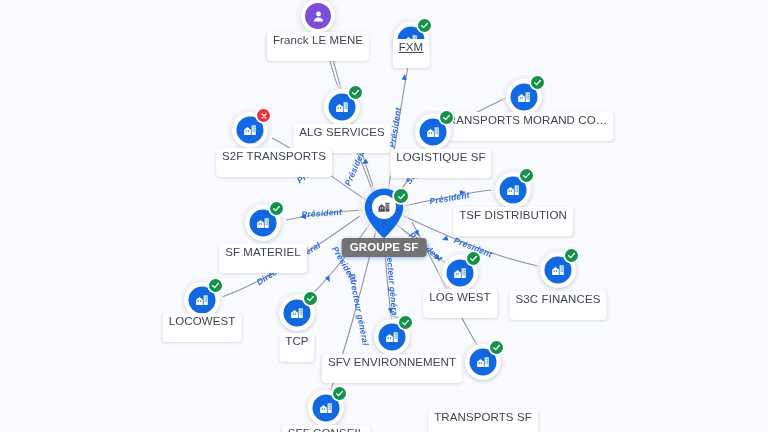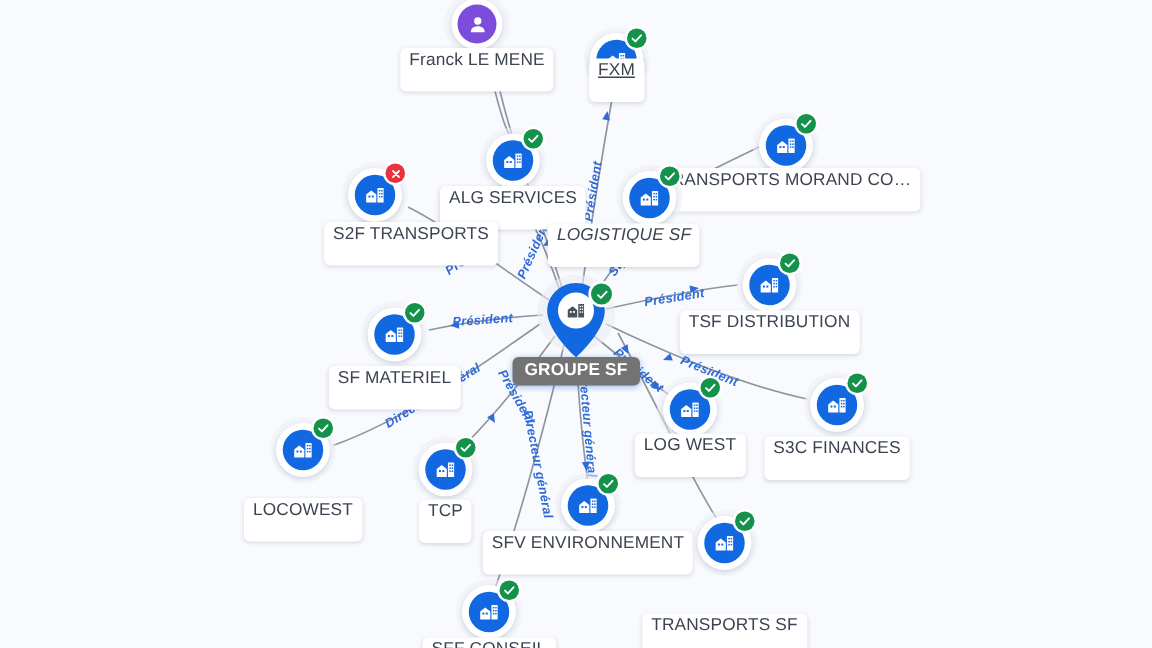--- a/index.html
+++ b/index.html
@@ -254,21 +254,21 @@
     <rect x="18.6" y="13.0" width="1.6" height="1.6" fill="#1268e0"></rect>
   </svg>
        </span>
        <span class="badge ok">
             <svg width="9" height="9" viewBox="0 0 24 24" aria-hidden="true">
     <path d="M4.5 12.6 9.6 17.6 19.6 6.8" fill="none" stroke="#fff" stroke-width="3.4" stroke-linecap="round" stroke-linejoin="round"></path>
             </svg>
           </span>
      </div>
       </div>
-      <div class="label" style="left: 416px; top: 149px; font-style: italic;">LOGISTIQUE SF</div>
+      <div class="label" style="left: 441px; top: 149px;">LOGISTIQUE SF</div>
       <div class="node" style="left: 250px; top: 130px;">
         <div class="node-hit">
        <span class="halo"></span>
        <span class="ring"></span>
        <span class="disc">
          <svg width="15" height="15" viewBox="0 0 24 24" aria-hidden="true">
     <path fill="#ffffff" d="M2.6 11.4 8 7.2l5.4 4.2V20H2.6z"></path>
     <rect x="5.0" y="12.6" width="2.1" height="2.1" fill="#1268e0"></rect>
     <rect x="8.6" y="12.6" width="2.1" height="2.1" fill="#1268e0"></rect>
     <rect x="14.6" y="4.6" width="6.6" height="15.4" fill="#ffffff"></rect>
@@ -410,21 +410,21 @@
     <rect x="18.6" y="13.0" width="1.6" height="1.6" fill="#1268e0"></rect>
   </svg>
        </span>
        <span class="badge ok">
             <svg width="9" height="9" viewBox="0 0 24 24" aria-hidden="true">
     <path d="M4.5 12.6 9.6 17.6 19.6 6.8" fill="none" stroke="#fff" stroke-width="3.4" stroke-linecap="round" stroke-linejoin="round"></path>
             </svg>
           </span>
      </div>
       </div>
-      <div class="label" style="left: 202px; top: 332px;">LOCOWEST</div>
+      <div class="label" style="left: 202px; top: 313px;">LOCOWEST</div>
       <div class="node" style="left: 297px; top: 313px;">
         <div class="node-hit">
        <span class="halo"></span>
        <span class="ring"></span>
        <span class="disc">
          <svg width="15" height="15" viewBox="0 0 24 24" aria-hidden="true">
     <path fill="#ffffff" d="M2.6 11.4 8 7.2l5.4 4.2V20H2.6z"></path>
     <rect x="5.0" y="12.6" width="2.1" height="2.1" fill="#1268e0"></rect>
     <rect x="8.6" y="12.6" width="2.1" height="2.1" fill="#1268e0"></rect>
     <rect x="14.6" y="4.6" width="6.6" height="15.4" fill="#ffffff"></rect>

